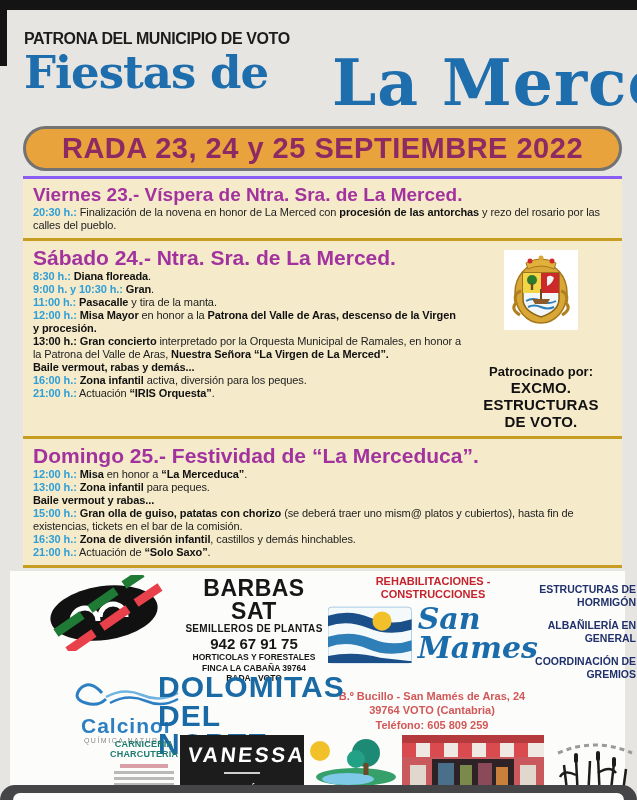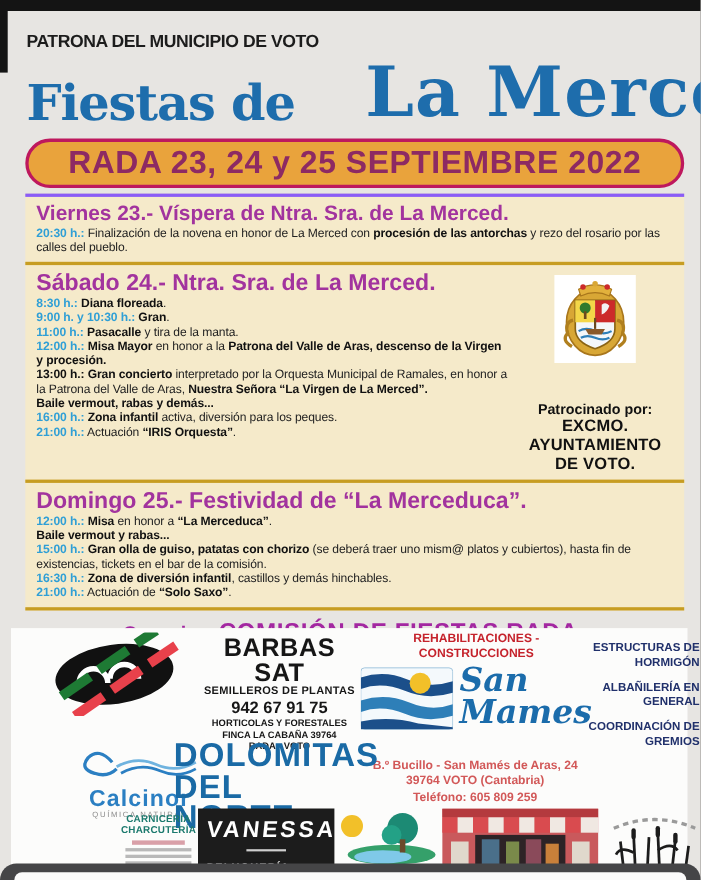--- a/index.html
+++ b/index.html
@@ -7,26 +7,26 @@
   body { font-family:"Liberation Sans", sans-serif; background:#1a1a1a; }
   #page { position:relative; width:637px; height:800px; background:#e7e5e2; overflow:hidden; }
 
   
   .top-bar { position:absolute; top:0; left:0; width:637px; height:10px; background:#141414; z-index:5; }
   .left-notch { position:absolute; top:0; left:0; width:7px; height:66px; background:#141414; z-index:5; }
 
   
   .header { padding:30px 2px 0 24px; }
   .subtitle { font-size:16px; font-weight:bold; color:#1c1c1c; letter-spacing:-0.4px; }
-  .title-row { display:flex; align-items:flex-end; margin-top:-2px; white-space:nowrap;gap:44px; }
+  .title-row { display:flex; align-items:flex-start; margin-top:-2px; white-space:nowrap;gap:44px; }
   .title-small { font-family:"DejaVu Serif", serif; font-weight:bold; font-size:45px; color:#1e6dac; letter-spacing:-1px; }
   .title-large { font-family:"DejaVu Serif", serif; font-weight:bold; font-size:63px; color:#1e6dac; margin-left:20px; letter-spacing:1px; }
 
   
-  .banner { margin:6px 15px 0 23px; height:45px; background:#e9a33c; border:3px solid #be185d; border-radius:24px; display:flex; align-items:center; justify-content:center; }
+  .banner { margin:6px 15px 0 23px; height:45px; background:#e9a33c; border:3px solid #737373; border-radius:24px; display:flex; align-items:center; justify-content:center; }
   .banner span { font-size:29px; font-weight:bold; color:#8d2a63; letter-spacing:0.5px; }
 
   
   .program { margin:5px 15px 0 23px; background:#f5eaca; border-top:3px solid #8b5cf6; border-bottom:3px solid #c79d22; }
   .section { padding:5px 10px 6px 10px; }
   .section + .section { border-top:3px solid #c79d22; }
   .day-h { color:#a2339e; font-weight:bold; }
   .sec-fri .day-h { font-size:19px; }
   .sec-sat .day-h { font-size:21px; }
   .sec-sun .day-h { font-size:21px; }
@@ -125,39 +125,40 @@
             <path d="M39 24 q4 -3 7 1 q-2 6 -7 8 Z" fill="#f2f2f2"></path>
             <path d="M18 48 q7 -4 15 0 q8 4 15 0" stroke="#2e7fb8" stroke-width="2" fill="none"></path>
             <path d="M20 54 q6 -3 13 0 q7 3 13 0" stroke="#2e7fb8" stroke-width="2" fill="none"></path>
             <path d="M24 46 h18 l-3 5 h-12 Z" fill="#8a5a2a"></path>
             <rect x="32" y="36" width="2" height="10" fill="#6b4a1e"></rect>
           </svg>
         </div>
         <div class="patro">
           <div class="patro-label">Patrocinado por:</div>
           <div class="patro-big">EXCMO.</div>
-          <div class="patro-big">AYUNTAMIENTO</div>
+          <div class="patro-big">ESTRUCTURAS</div>
           <div class="patro-big">DE VOTO.</div>
         </div>
       </div>
       <div class="day-h">Sábado 24.- Ntra. Sra. de La Merced.</div>
       <p class="ev"><span class="seg-time">8:30 h.:</span><span> </span><span class="seg-b">Diana floreada</span><span>.</span></p>
       <p class="ev"><span class="seg-time">9:00 h. y 10:30 h.:</span><span> </span><span class="seg-b">Gran</span><span>.</span></p>
       <p class="ev"><span class="seg-time">11:00 h.:</span><span> </span><span class="seg-b">Pasacalle</span><span> y tira de la manta.</span></p>
       <p class="ev"><span class="seg-time">12:00 h.:</span><span> </span><span class="seg-b">Misa Mayor</span><span> en honor a la </span><span class="seg-b">Patrona del Valle de Aras, descenso de la Virgen y procesión.</span></p>
       <p class="ev"><span class="seg-b">13:00 h.: Gran concierto</span><span> interpretado por la Orquesta Municipal de Ramales, en honor a la Patrona del Valle de Aras, </span><span class="seg-b">Nuestra Señora “La Virgen de La Merced”.</span></p>
       <p class="ev"><span class="seg-b">Baile vermout, rabas y demás...</span></p>
       <p class="ev"><span class="seg-time">16:00 h.:</span><span> </span><span class="seg-b">Zona infantil</span><span> activa, diversión para los peques.</span></p>
       <p class="ev"><span class="seg-time">21:00 h.:</span><span> Actuación </span><span class="seg-b">“IRIS Orquesta”</span><span>.</span></p>
       <div class="clear"></div>
     </div>
 
     <div class="section sec-sun">
       <div class="day-h">Domingo 25.- Festividad de “La Merceduca”.</div>
       <p class="ev"><span class="seg-time">12:00 h.:</span><span> </span><span class="seg-b">Misa</span><span> en honor a </span><span class="seg-b">“La Merceduca”</span><span>.</span></p>
+      <p class="ev"><span class="seg-time">13:00 h.:</span><span> </span><span class="seg-b">Zona infantil</span><span> para peques.</span></p>
       <p class="ev"><span class="seg-b">Baile vermout y rabas...</span></p>
       <p class="ev"><span class="seg-time">15:00 h.:</span><span> </span><span class="seg-b">Gran olla de guiso, patatas con chorizo</span><span> (se deberá traer uno mism@ platos y cubiertos), hasta fin de existencias, tickets en el bar de la comisión.</span></p>
       <p class="ev"><span class="seg-time">16:30 h.:</span><span> </span><span class="seg-b">Zona de diversión infantil</span><span>, castillos y demás hinchables.</span></p>
       <p class="ev"><span class="seg-time">21:00 h.:</span><span> Actuación de </span><span class="seg-b">“Solo Saxo”</span><span>.</span></p>
     </div>
   </div>
 
   <div class="organiza">
     <span class="lab">Organiza:</span>
     <span class="name">COMISIÓN DE FIESTAS RADA</span>

